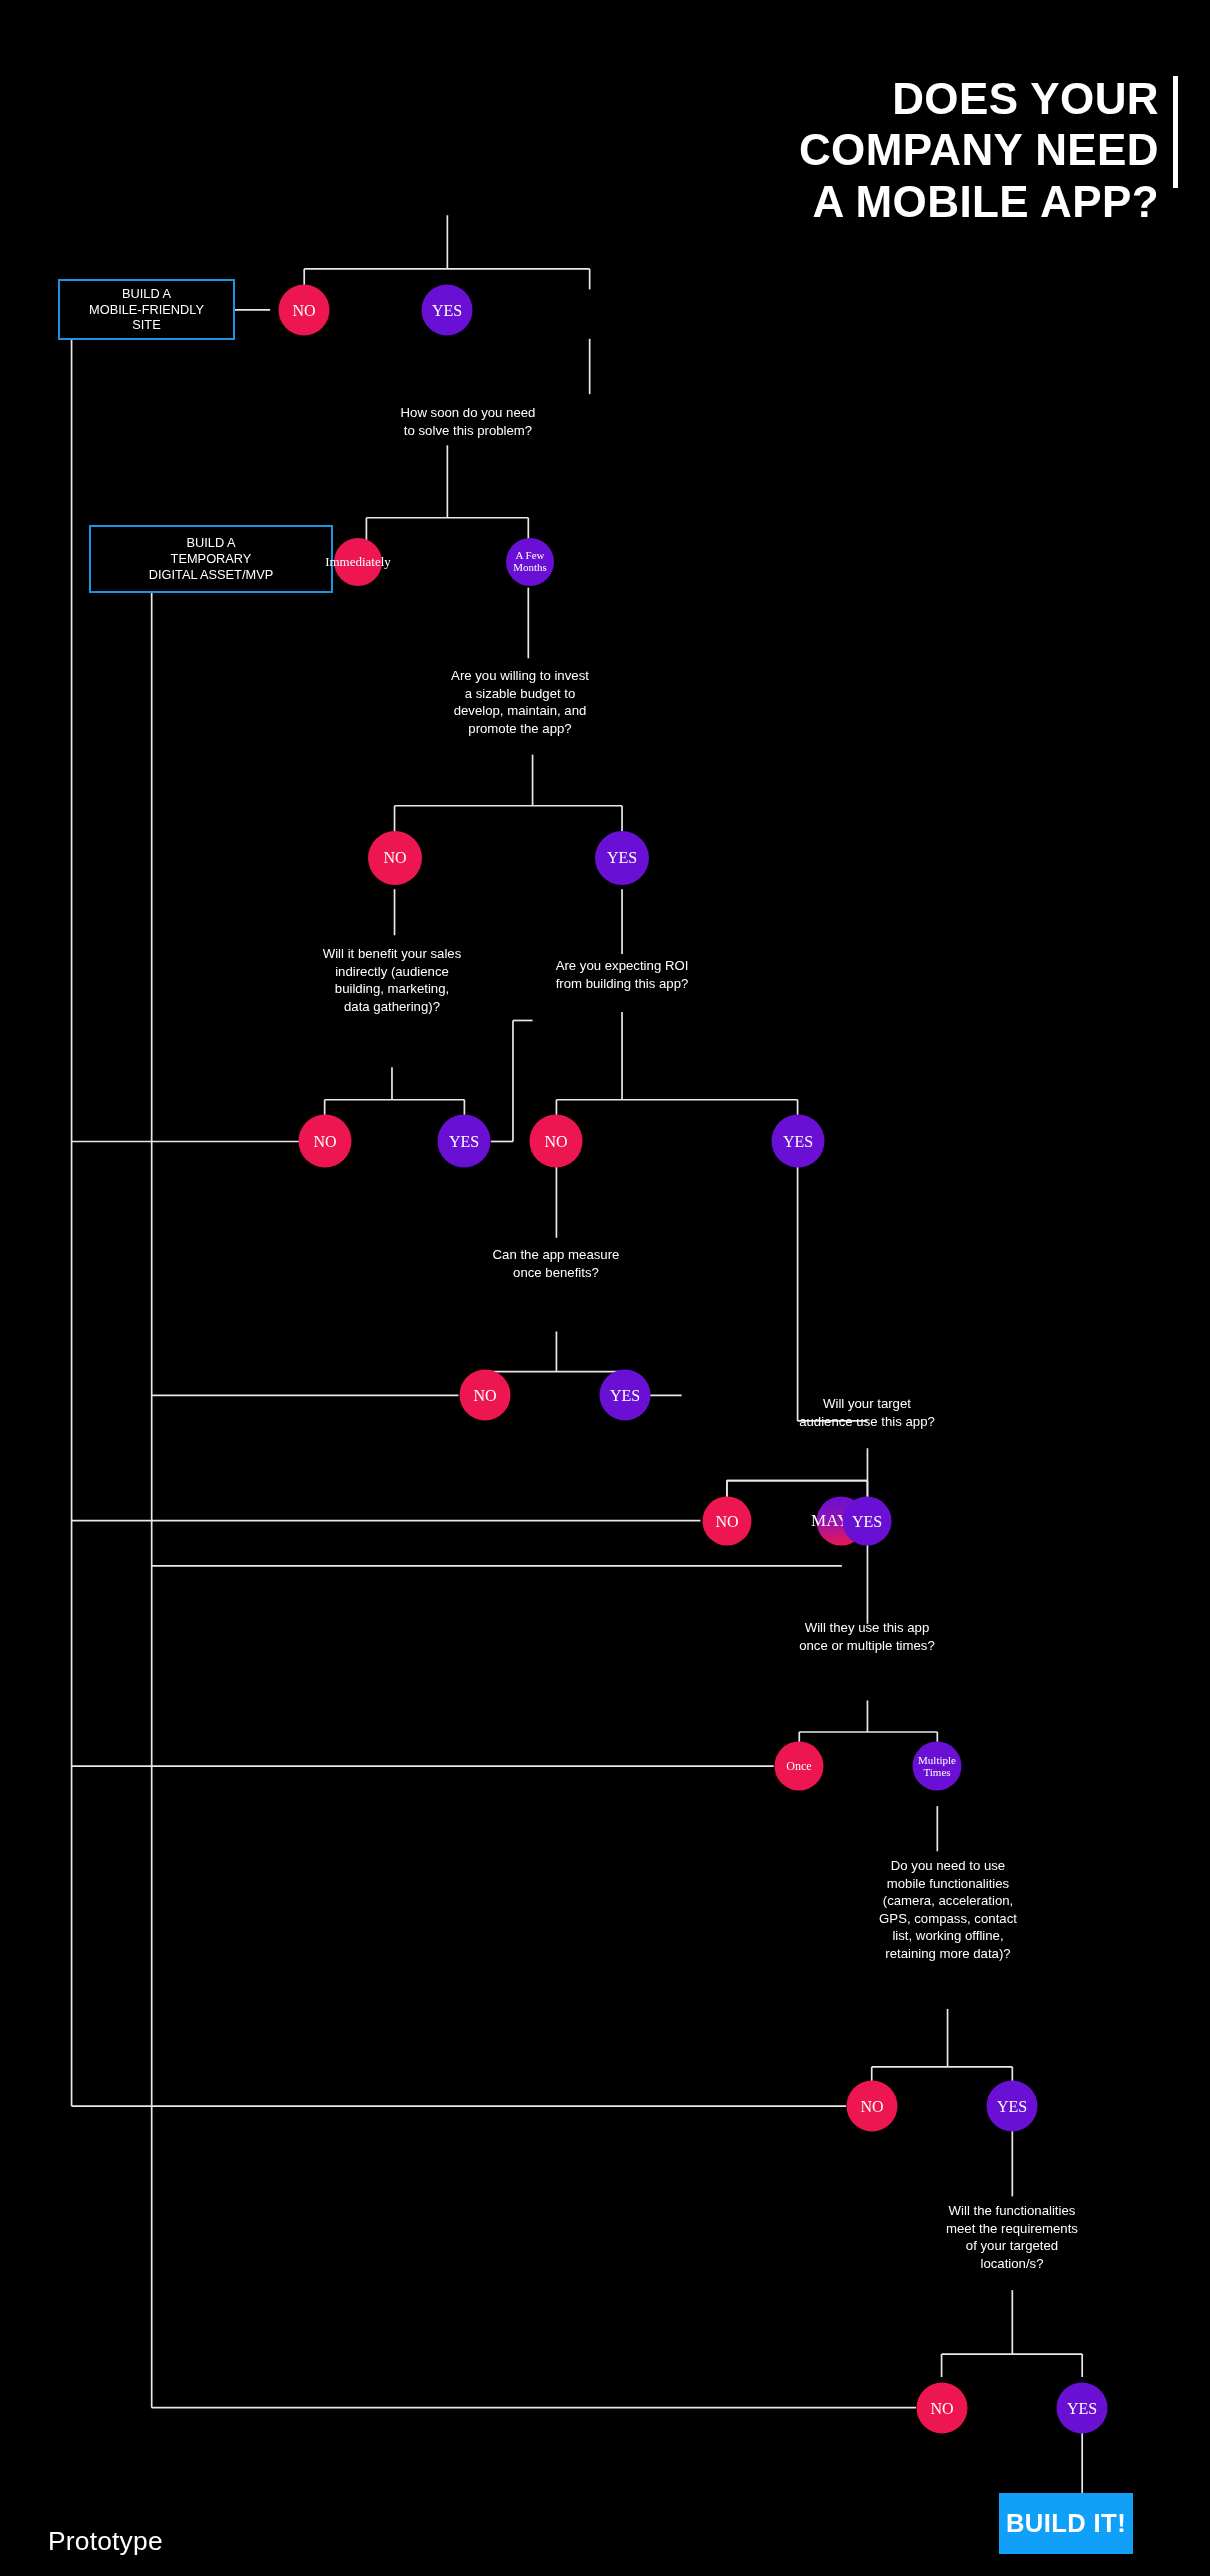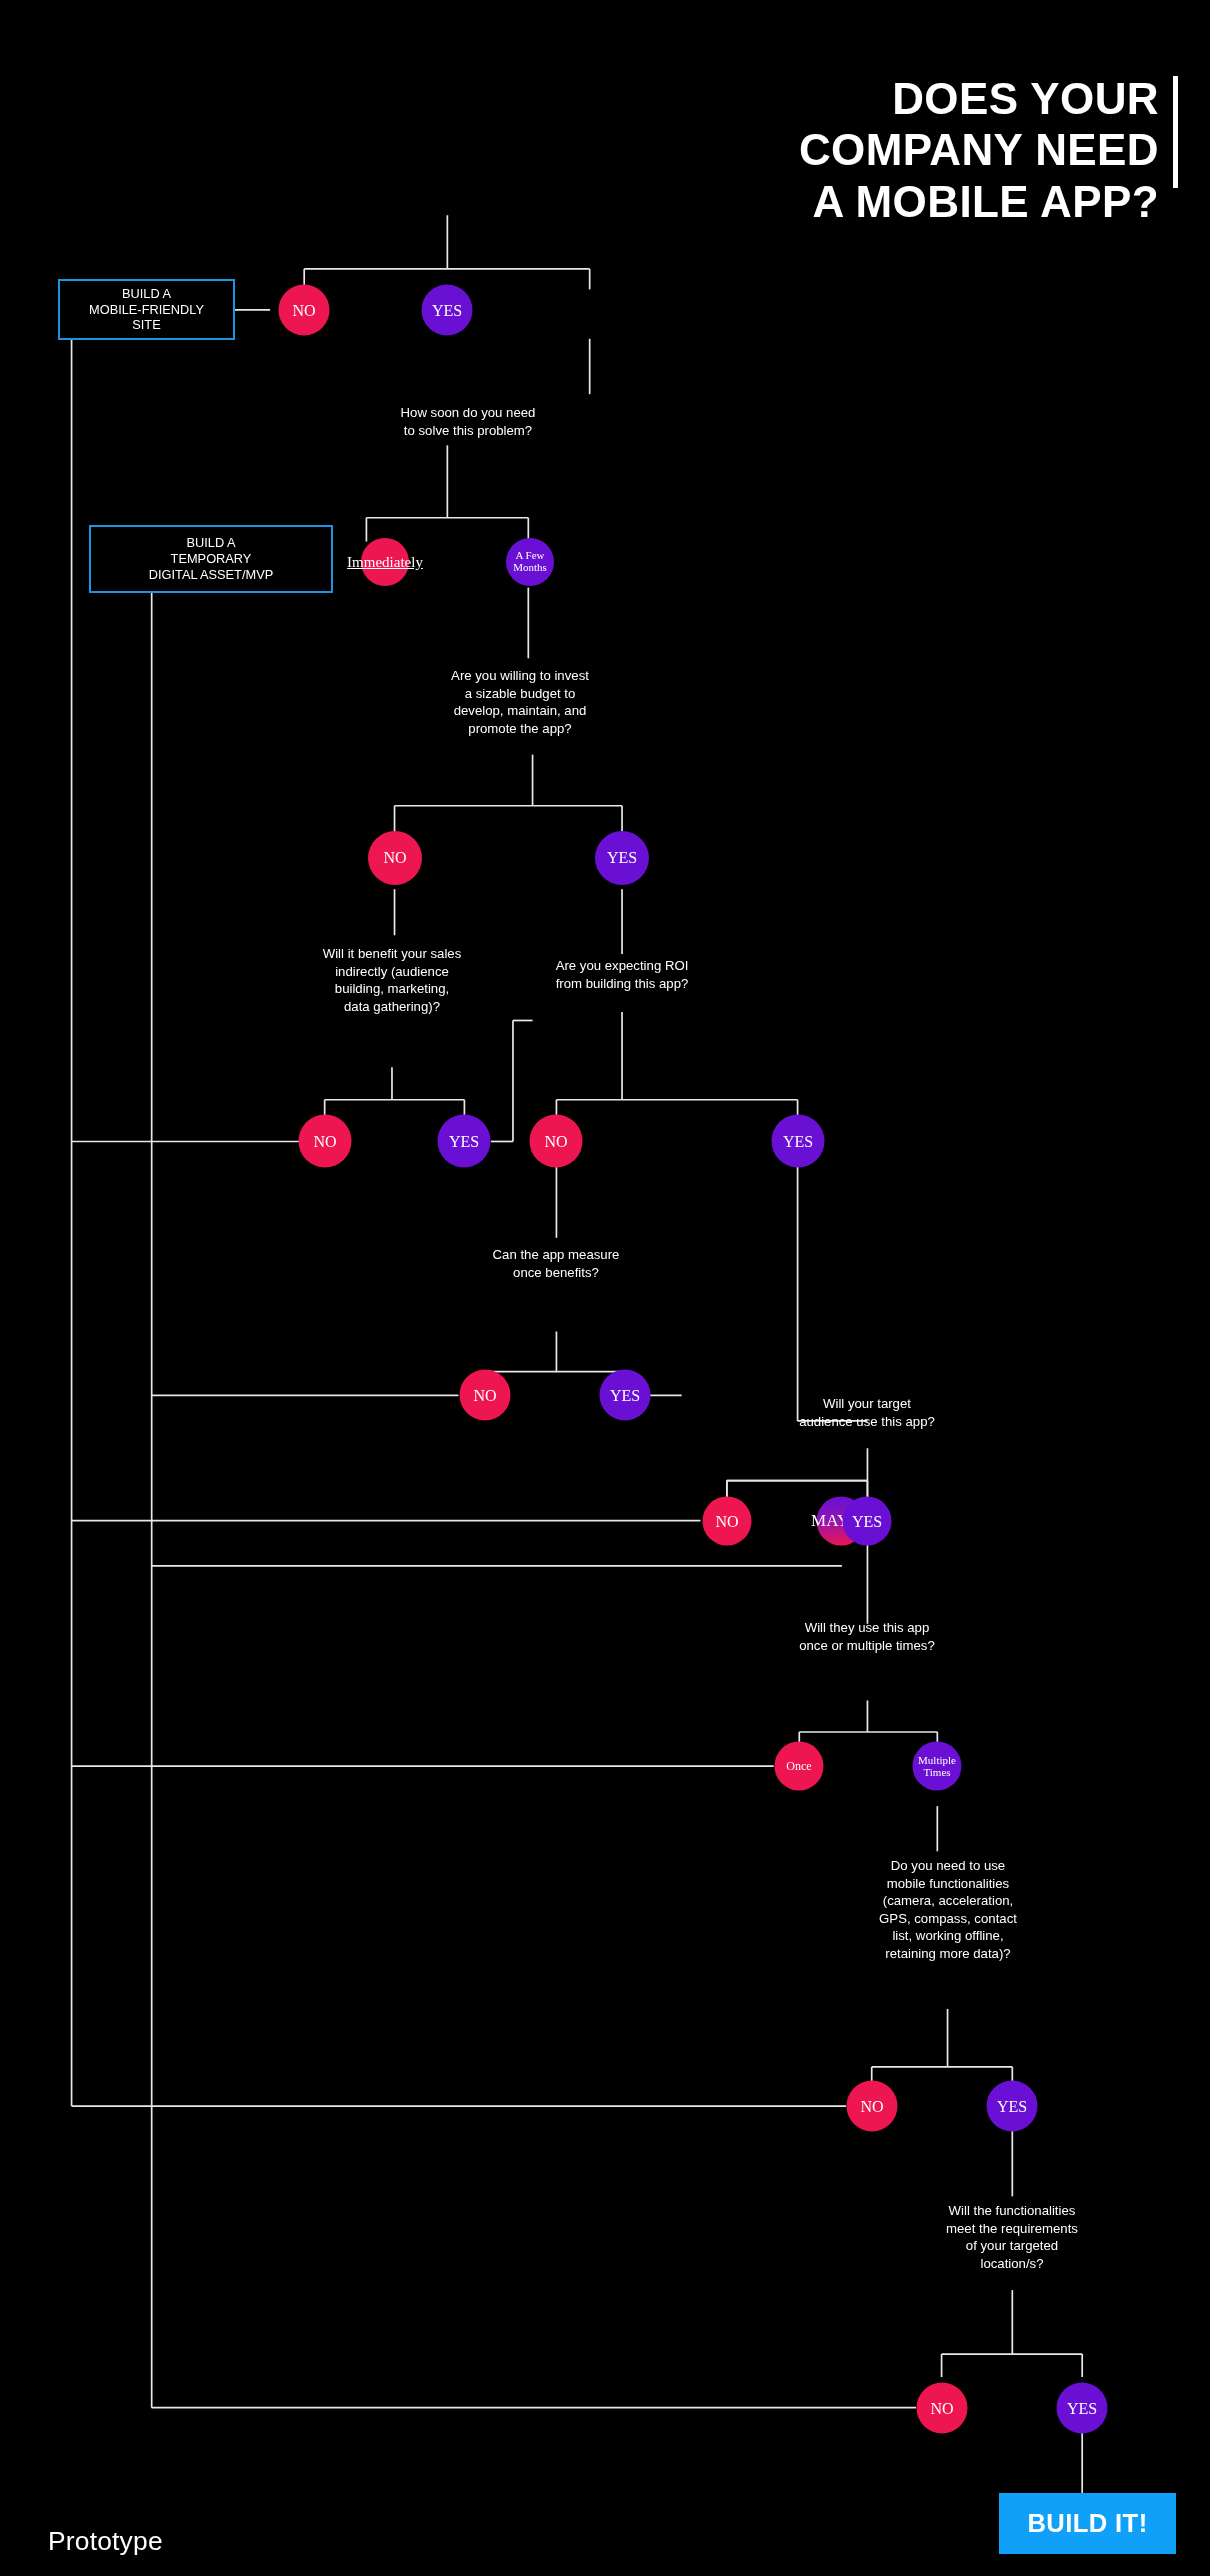--- a/index.html
+++ b/index.html
@@ -248,21 +248,21 @@
     <span>BUILD A
 TEMPORARY
 DIGITAL ASSET/MVP</span>
   </div>
 
   <div class="node red" style="left:304px;top:278px;width:51px;height:51px;font-size:16px;">
     <span>NO</span></div>
   <div class="node purple" style="left:447px;top:278px;width:51px;height:51px;font-size:16px;">
     <span>YES</span></div>
 
-  <div class="node red" style="left:385px;top:530px;width:48px;height:48px;font-size:15px;text-decoration:underline;">
+  <div class="node red" style="left:358px;top:530px;width:48px;height:48px;font-size:13px;">
     <span>Immediately</span></div>
   <div class="node purple" style="left:530px;top:530px;width:48px;height:48px;font-size:11px;">
     <span>A Few
 Months</span></div>
 
   <div class="node red" style="left:395px;top:826px;width:54px;height:54px;font-size:16px;">
     <span>NO</span></div>
   <div class="node purple" style="left:622px;top:826px;width:54px;height:54px;font-size:16px;">
     <span>YES</span></div>
 
@@ -297,20 +297,20 @@
   <div class="node red" style="left:872px;top:2074px;width:51px;height:51px;font-size:16px;">
     <span>NO</span></div>
   <div class="node purple" style="left:1012px;top:2074px;width:51px;height:51px;font-size:16px;">
     <span>YES</span></div>
 
   <div class="node red" style="left:942px;top:2376px;width:51px;height:51px;font-size:16px;">
     <span>NO</span></div>
   <div class="node purple" style="left:1082px;top:2376px;width:51px;height:51px;font-size:16px;">
     <span>YES</span></div>
 
-  <div class="buildit" style="left:999px;top:2461px;width:177px;height:61px;">
+  <div class="buildit" style="left:999px;top:2461px;width:134px;height:61px;">
     <span>BUILD IT!</span>
   </div>
 
   <div class="brand">Prototype</div>
 
 </div>
 
 
 </body></html>

